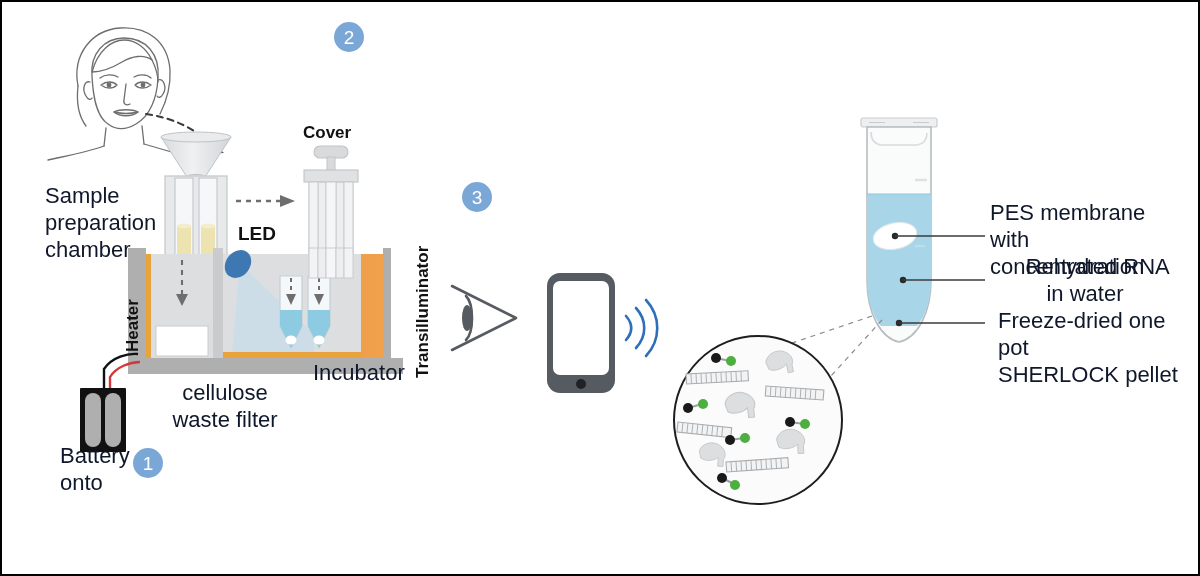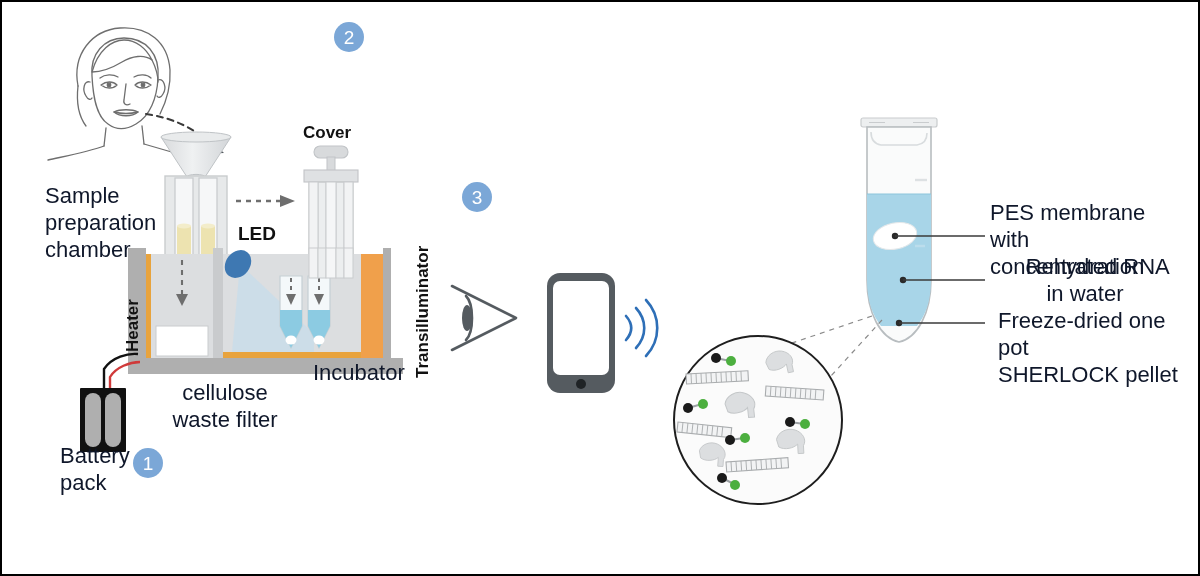--- a/index.html
+++ b/index.html
@@ -231,21 +231,21 @@
 
       <path d="M78 9 C68 8 52 12 44 24 L44 43" fill="none" stroke="#111111" stroke-width="2.4"></path>
       <path d="M80 17 C70 17 56 22 50 32 L50 43" fill="none" stroke="#D03A3A" stroke-width="2.4"></path>
 
       <rect x="20" y="43" width="46" height="64" rx="1" fill="#111111"></rect>
       <rect x="25" y="48" width="16" height="54" rx="8" fill="#AFAFAF"></rect>
       <rect x="45" y="48" width="16" height="54" rx="8" fill="#AFAFAF"></rect>
     </svg>
   </div>
   <div class="abs lbl" style="left:60px; top:443px; width:90px;">Battery
-pack</div>
+onto</div>
 
   <div class="abs step" style="left:334px; top:20px; width:390px;">
     <div class="step-badge">2</div>
   </div>
 
   <div class="abs step" style="left:462px; top:180px; width:290px;">
     <div class="step-badge">3</div>
   </div>
 
   <div class="abs step" style="left:133px; top:446px; width:400px;">

